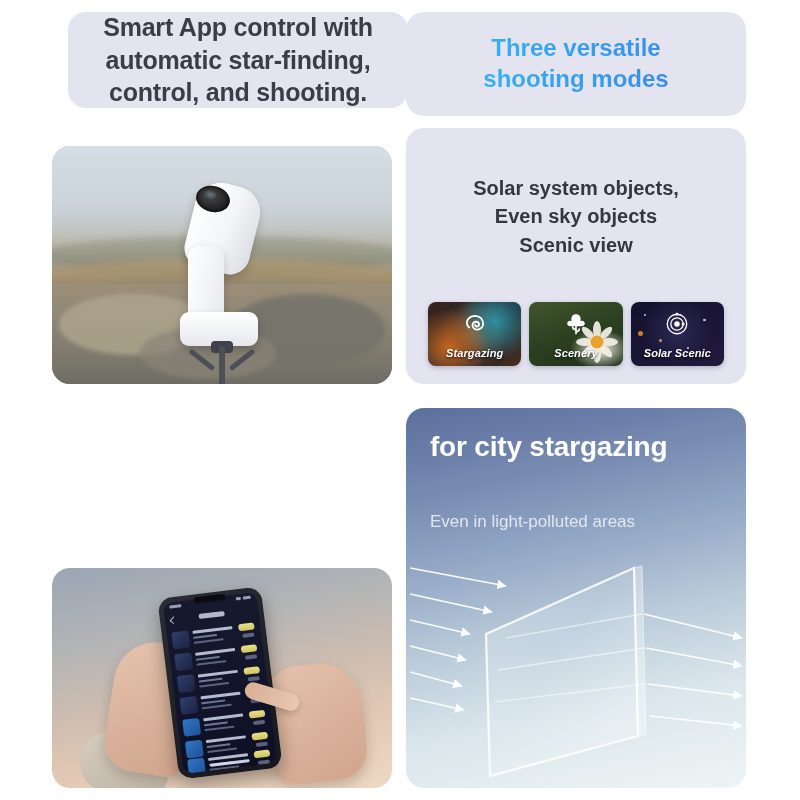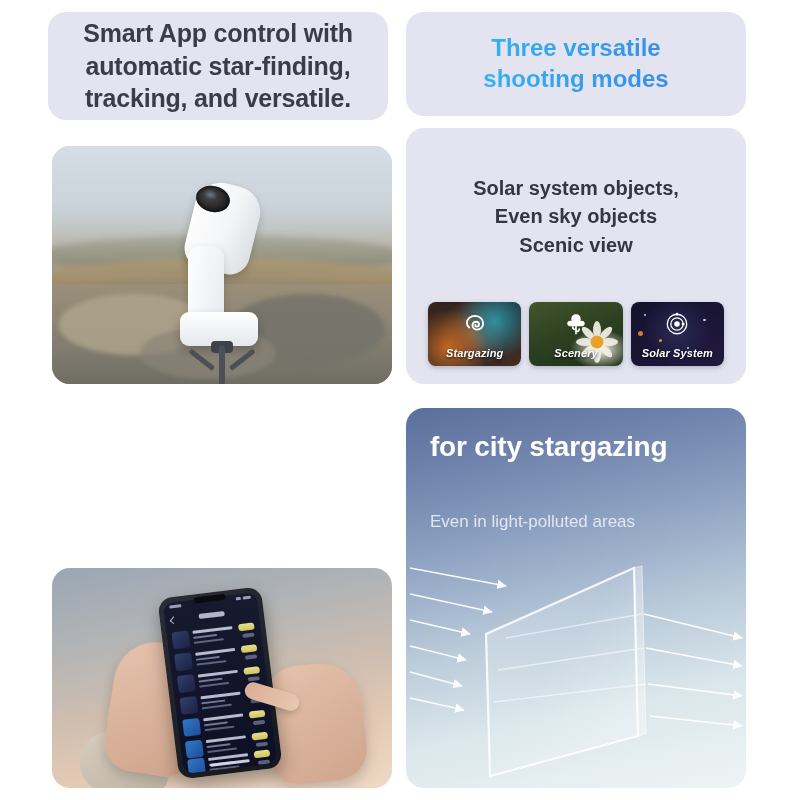--- a/index.html
+++ b/index.html
@@ -8,21 +8,21 @@
     font-family:"Liberation Sans","DejaVu Sans",sans-serif;
     overflow:hidden;position:relative;
   }
   .page{position:absolute;inset:0;}
 
   
   .panel{position:absolute;border-radius:18px;overflow:hidden;}
   .lav{background:#e3e4f0;}
 
   
-  #p-headline{left:48px;top:12px;width:340px;height:108px;}
+  #p-headline{left:68px;top:12px;width:340px;height:96px;}
   #p-headline .htxt{
     position:absolute;left:0;right:0;top:50%;transform:translateY(-50%);
     text-align:center;color:#3a3d45;font-size:25px;line-height:1.30;
     font-weight:600;letter-spacing:-0.2px;padding:0 12px;box-sizing:border-box;
   }
 
   
   #p-scope{left:52px;top:146px;width:340px;height:238px;}
   .scope-bg{position:absolute;inset:0;
     background:
@@ -169,21 +169,21 @@
 </style>
 </head>
 <body>
 
 <div class="page">
 
   <div class="panel lav" id="p-headline">
     <div class="htxt">
       <div>Smart App control with</div>
       <div>automatic star-finding,</div>
-      <div>tracking, and versatile.</div>
+      <div>control, and shooting.</div>
     </div>
   </div>
 
   <div class="panel" id="p-scope">
     <div class="scope-bg"></div>
     <div class="sky-haze"></div>
     <div class="ridge r1"></div>
     <div class="ridge r2"></div>
     <div class="ridge r3"></div>
     <div class="ground"></div>
@@ -262,21 +262,21 @@
         <div class="star" style="left:60%;top:70%;width:2px;height:2px;"></div>
         <div class="star" style="left:30%;top:58%;width:3px;height:3px;background:#e8a04a;"></div>
         <div class="star" style="left:8%;top:46%;width:5px;height:5px;background:#d98a3a;"></div>
         <svg class="gi" viewBox="0 0 32 32">
           <circle cx="16" cy="16" r="3.4" fill="#ffffff"></circle>
           <circle cx="16" cy="16" r="7.6" fill="none" stroke="#ffffff" stroke-width="1.6"></circle>
           <circle cx="16" cy="16" r="12" fill="none" stroke="#ffffff" stroke-width="1.6"></circle>
           <circle cx="23.6" cy="16" r="1.9" fill="#ffffff"></circle>
           <circle cx="16" cy="4" r="1.7" fill="#ffffff"></circle>
         </svg>
-        <div class="cap">Solar System</div>
+        <div class="cap">Solar Scenic</div>
       </div>
 
     </div>
   </div>
 
 
   <div class="panel" id="p-phone">
     <div class="phone-bg"></div>
     <div class="sleeve"></div>
     <div class="hand hand-l"></div>

